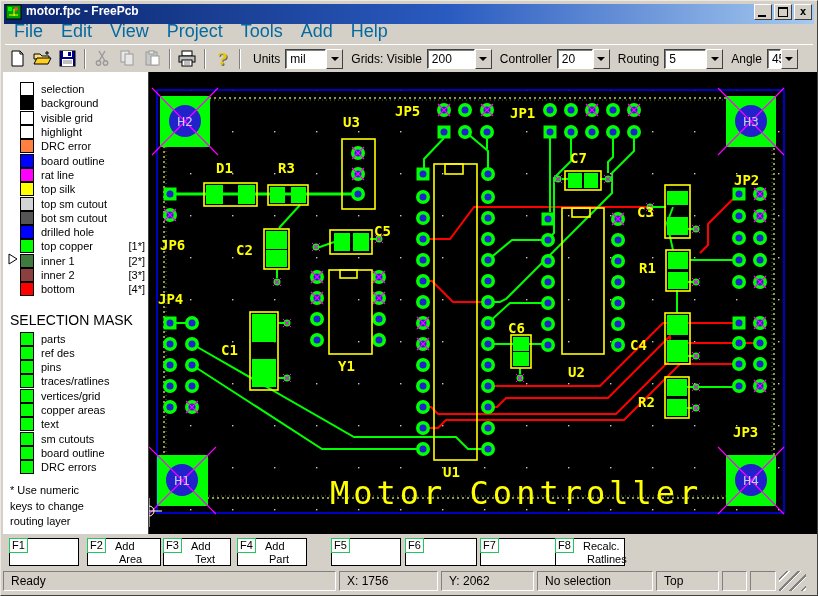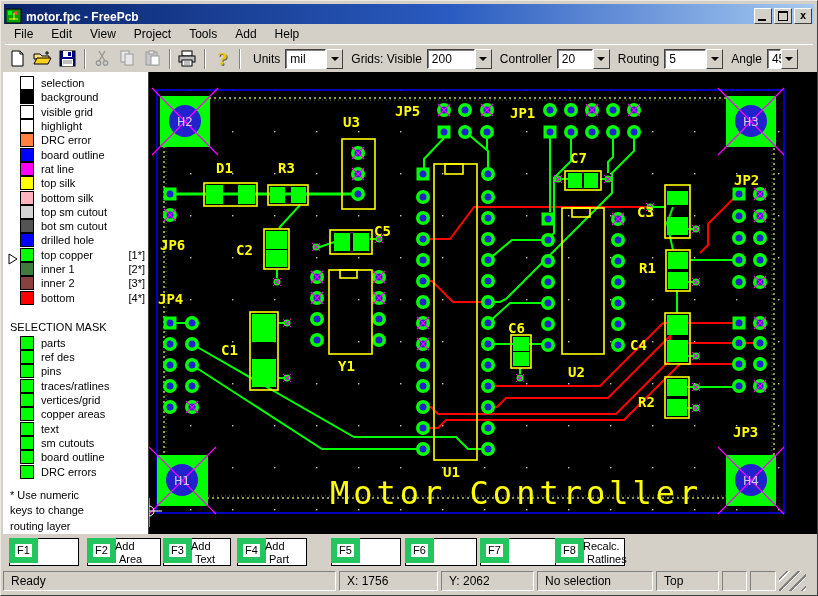--- a/index.html
+++ b/index.html
@@ -1,55 +1,55 @@
 <!DOCTYPE html>
 <html><head>
 <meta charset="utf-8">
 <style>
   html,body{margin:0;padding:0}
   body{width:818px;height:596px;position:relative;background:#D4D0C8;
        font-family:"Liberation Sans",sans-serif;overflow:hidden;
        border:1px solid #404040;border-top-color:#ECE9E2;border-left-color:#ECE9E2;box-sizing:border-box}
   .titlebar{position:absolute;left:3px;top:3px;right:3px;height:20px;
     background:linear-gradient(90deg,#0A246A 0%,#2A5BC0 55%,#A6CAF0 100%);
-    display:flex;align-items:flex-end;padding:0 2px;color:#fff;font-weight:bold;font-size:12px}
+    display:flex;align-items:flex-start;padding:0 2px;color:#fff;font-weight:bold;font-size:12px}
   .appicon{width:16px;height:16px;margin-right:4px;flex:0 0 auto}
   .tb-btns{margin-left:auto;display:flex;gap:2px}
   .wbtn{width:16px;height:14px;background:#D4D0C8;border:1px solid;border-color:#fff #404040 #404040 #fff;
     display:flex;align-items:center;justify-content:center;position:relative}
   .g-min{width:8px;height:2px;background:#000;position:absolute;bottom:2px;left:3px}
   .g-max{width:8px;height:7px;border:1px solid #000;border-top-width:2px}
   .g-x{font-size:11px;font-weight:bold;color:#000;line-height:10px;font-family:"DejaVu Sans Mono",monospace}
-  .menubar{position:absolute;top:25px;left:4px;right:4px;height:18px;display:flex;align-items:flex-start;font-size:12px;color:#000000}
+  .menubar{position:absolute;top:25px;left:4px;right:4px;height:18px;display:flex;align-items:flex-end;font-size:18px;color:#0369a1}
   .menuitem{padding:1px 9px 2px 9px}
   .toolbar{position:absolute;top:43px;left:4px;right:4px;height:27px;border-top:1px solid #fff;
     display:flex;align-items:center;font-size:12px;color:#000}
   .tbtn{width:25px;height:23px;display:flex;align-items:center;justify-content:center;flex:0 0 auto}
   .tsep{width:0;height:20px;border-left:1px solid #808080;border-right:1px solid #fff;margin:0 4px;flex:0 0 auto}
   .tlabel{margin:0 5px 0 8px;white-space:nowrap}
   .combo{display:flex;height:20px;flex:0 0 auto}
   .combo .val{background:#fff;border:1px solid;border-color:#404040 #fff #fff #404040;
     box-shadow:inset 1px 1px 0 #808080;font-size:12px;padding:2px 3px 0 4px;box-sizing:border-box;height:20px}
   .combo .btn{width:17px;height:20px;background:#D4D0C8;border:1px solid;border-color:#fff #404040 #404040 #fff;
     display:flex;align-items:center;justify-content:center;box-sizing:border-box}
   .arrow-down{width:0;height:0;border-left:4px solid transparent;border-right:4px solid transparent;border-top:4px solid #000}
   .client{position:absolute;left:2px;top:71px;width:814px;height:462px}
   .sidebar{position:absolute;left:0;top:0;width:145px;height:462px;background:#fff;
     border-right:1px solid #404040;font-size:11px;color:#000;overflow:hidden}
   .lrow{display:flex;align-items:center;height:14.3px;padding-left:17px;position:relative}
   .swatch{width:12px;height:12px;border:1px solid #000;flex:0 0 auto}
   .lrow .lab{margin-left:7px;white-space:nowrap}
   .lrow .tag{position:absolute;right:3px}
-  .sb-head{margin:16px 0 3px 7px;font-size:11px}
+  .sb-head{margin:16px 0 3px 7px;font-size:14px}
   .sb-note{margin:9px 0 0 7px;line-height:15.5px}
   .layer-arrow{position:absolute;left:5px;top:181px;width:10px;height:12px}
   .canvas{position:absolute;left:146px;top:0;width:668px;height:462px;background:#000}
   .fbar{position:absolute;top:533px;left:0;width:818px;height:36px;font-size:11px}
   .fk{position:absolute;top:4px;height:28px;background:#fff;border:1px solid #000;box-sizing:border-box}
-  .fk .tag{position:absolute;top:-1px;left:-1px;border:6px solid #22c55e;background:#fff;padding:0 2px;height:13px;line-height:13px}
+  .fk .tag{position:absolute;top:-1px;left:-1px;border:1px solid #22c55e;background:#fff;padding:0 2px;height:13px;line-height:13px}
   .fk .l1{position:absolute;left:27px;top:1px;white-space:nowrap}
   .fk .l2{position:absolute;left:31px;top:14px;white-space:nowrap}
   .status{position:absolute;top:570px;left:2px;height:22px;display:flex;gap:3px;font-size:12px;color:#000}
   .pane{border:1px solid;border-color:#808080 #fff #fff #808080;height:20px;box-sizing:border-box;
     padding:2px 0 0 7px;background:#D4D0C8;white-space:nowrap;overflow:hidden}
   .grip{width:27px;height:20px;background:
     repeating-linear-gradient(135deg,transparent 0 5px,#808080 5px 7px,#fff 7px 8px)}
   svg text{font-family:"DejaVu Sans Mono",monospace}
 </style>
 </head>
@@ -177,21 +177,21 @@
     <div class="val" style="width:14px">45</div>
     <div class="btn">
         <div class="arrow-down"></div>
       </div>
   </div>
 </div>
 
 <div class="client">
 
   <div class="sidebar">
-    <div id="layer-list" style="padding-top:4px">
+    <div id="layer-list" style="padding-top:10px">
         <div class="lrow">
           <span class="swatch" style="background-color: rgb(255, 255, 255);"></span>
           <span class="lab">selection</span>
         </div>
         <div class="lrow">
           <span class="swatch" style="background-color: rgb(0, 0, 0);"></span>
           <span class="lab">background</span>
         </div>
         <div class="lrow">
           <span class="swatch" style="background-color: rgb(255, 255, 255);"></span>
@@ -209,24 +209,20 @@
           <span class="swatch" style="background-color: rgb(0, 0, 255);"></span>
           <span class="lab">board outline</span>
         </div>
         <div class="lrow">
           <span class="swatch" style="background-color: rgb(255, 0, 255);"></span>
           <span class="lab">rat line</span>
         </div>
         <div class="lrow">
           <span class="swatch" style="background-color: rgb(255, 255, 0);"></span>
           <span class="lab">top silk</span>
-        </div>
-        <div class="lrow">
-          <span class="swatch" style="background-color: rgb(255, 180, 190);"></span>
-          <span class="lab">bottom silk</span>
         </div>
         <div class="lrow">
           <span class="swatch" style="background-color: rgb(212, 212, 212);"></span>
           <span class="lab">top sm cutout</span>
         </div>
         <div class="lrow">
           <span class="swatch" style="background-color: rgb(84, 84, 84);"></span>
           <span class="lab">bot sm cutout</span>
         </div>
         <div class="lrow">

